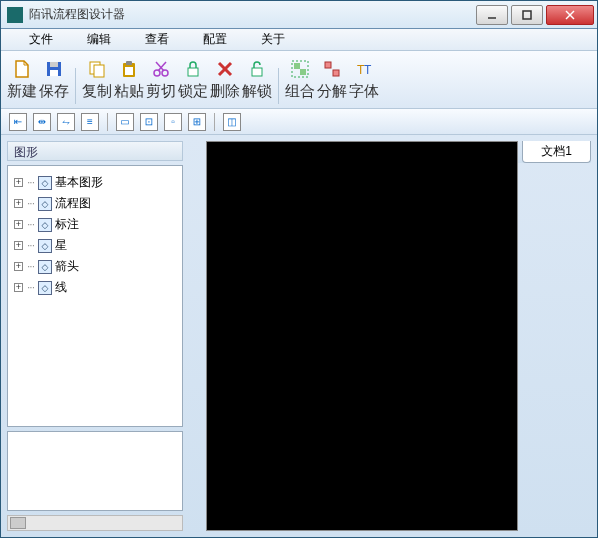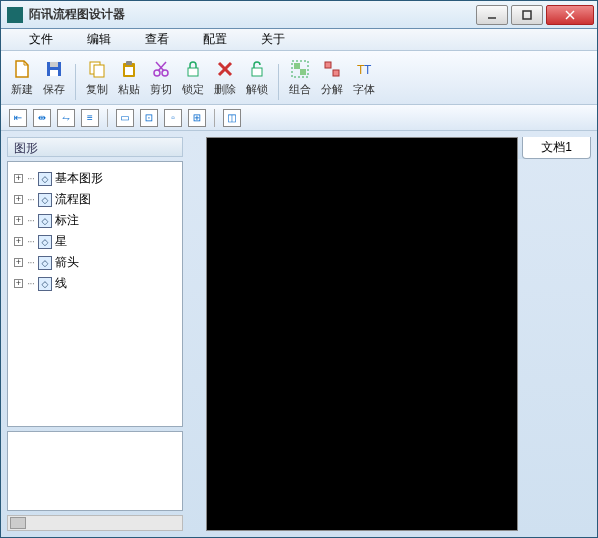--- a/index.html
+++ b/index.html
@@ -1,31 +1,31 @@
 <!DOCTYPE html>
 <html><head>
 <meta charset="utf-8">
 <style>
 * { box-sizing: border-box; margin: 0; padding: 0; font-family: "Microsoft YaHei", "SimSun", sans-serif; font-size: 12px; }
 body { background: #5a9bb8; width: 598px; height: 538px; overflow: hidden; }
 .window { width: 598px; height: 538px; background: #5a9bb8; border: 1px solid #2a5a7a; display: flex; flex-direction: column; }
 .titlebar { height: 28px; background: linear-gradient(#eef5fb,#d8e8f5); display: flex; align-items: center; padding-left: 6px; border-bottom: 1px solid #6a8fb0; }
 .titlebar .app-icon { width: 16px; height: 16px; background: #1a6a6a; margin-right: 6px; }
-.titlebar .title { flex: 1; color: #333; font-weight: bold; }
+.titlebar .title { flex: 1; color: #333; }
 .win-controls { display: flex; }
 .win-btn { width: 32px; height: 20px; border: 1px solid #888; margin-right: 3px; background: linear-gradient(#fafafa,#d8d8d8); display: flex; align-items: center; justify-content: center; border-radius: 2px; cursor: default; }
 .win-btn.close { width: 48px; background: linear-gradient(#e88,#c33); border-color: #a22; color: #fff; font-weight: bold; }
 .win-btn svg { width: 10px; height: 10px; }
 .menubar { height: 22px; background: linear-gradient(#f5f8fc,#e2ecf6); display: flex; align-items: center; padding: 0 6px; gap: 4px; border-bottom: 1px solid #b5c8da; }
 .menu-item { padding: 2px 8px; cursor: default; margin-left: 14px; }
 .toolbar { background: linear-gradient(#f8fbff,#dce8f5); padding: 4px 6px; border-bottom: 1px solid #b5c8da; display: flex; gap: 2px; align-items: flex-end; }
 .tb-sep { width: 1px; height: 36px; background: #b5c8da; margin: 0 4px; }
 .tb-btn { width: 30px; display: flex; flex-direction: column; align-items: center; gap: 2px; cursor: default; padding: 2px; border: 1px solid transparent; }
 .tb-icon { width: 22px; height: 22px; display: flex; align-items: center; justify-content: center; }
-.tb-label { font-size: 11px; color: #333; white-space: nowrap; }
+.tb-label { font-size: 15px; color: #333; white-space: nowrap; }
 .toolbar2 { height: 26px; background: linear-gradient(#f8fbff,#dce8f5); border-bottom: 1px solid #b5c8da; display: flex; align-items: center; padding: 0 8px; gap: 6px; }
 .tb2-btn { width: 18px; height: 18px; border: 1px solid #888; background: #fff; cursor: default; display:flex; align-items:center; justify-content:center; font-size:10px; color:#06c;}
 .tb2-sep { width: 1px; height: 18px; background: #aaa; margin: 0 2px; }
 .content { flex: 1; display: flex; padding: 6px; gap: 23px; background: linear-gradient(#dce8f5,#cfe0f0); overflow: hidden; }
 .left-panel { width: 176px; display: flex; flex-direction: column; gap: 4px; }
 .panel-header { height: 20px; background: linear-gradient(#f0f5fa,#d8e5f0); border: 1px solid #b5c8da; padding: 2px 6px; color: #335; }
 .tree-area { flex: 1; background: #fff; border: 1px solid #9ab; overflow: auto; padding: 6px 2px; }
 .tree-item { display: flex; align-items: center; gap: 3px; padding: 2px 0 2px 4px; cursor: default; }
 .exp { width: 9px; height: 9px; border: 1px solid #888; background: #fff; display: flex; align-items: center; justify-content: center; font-size: 9px; line-height: 1; color: #333; }
 .dots { color: #888; font-size: 10px; letter-spacing: -1px; margin: 0 1px; }

